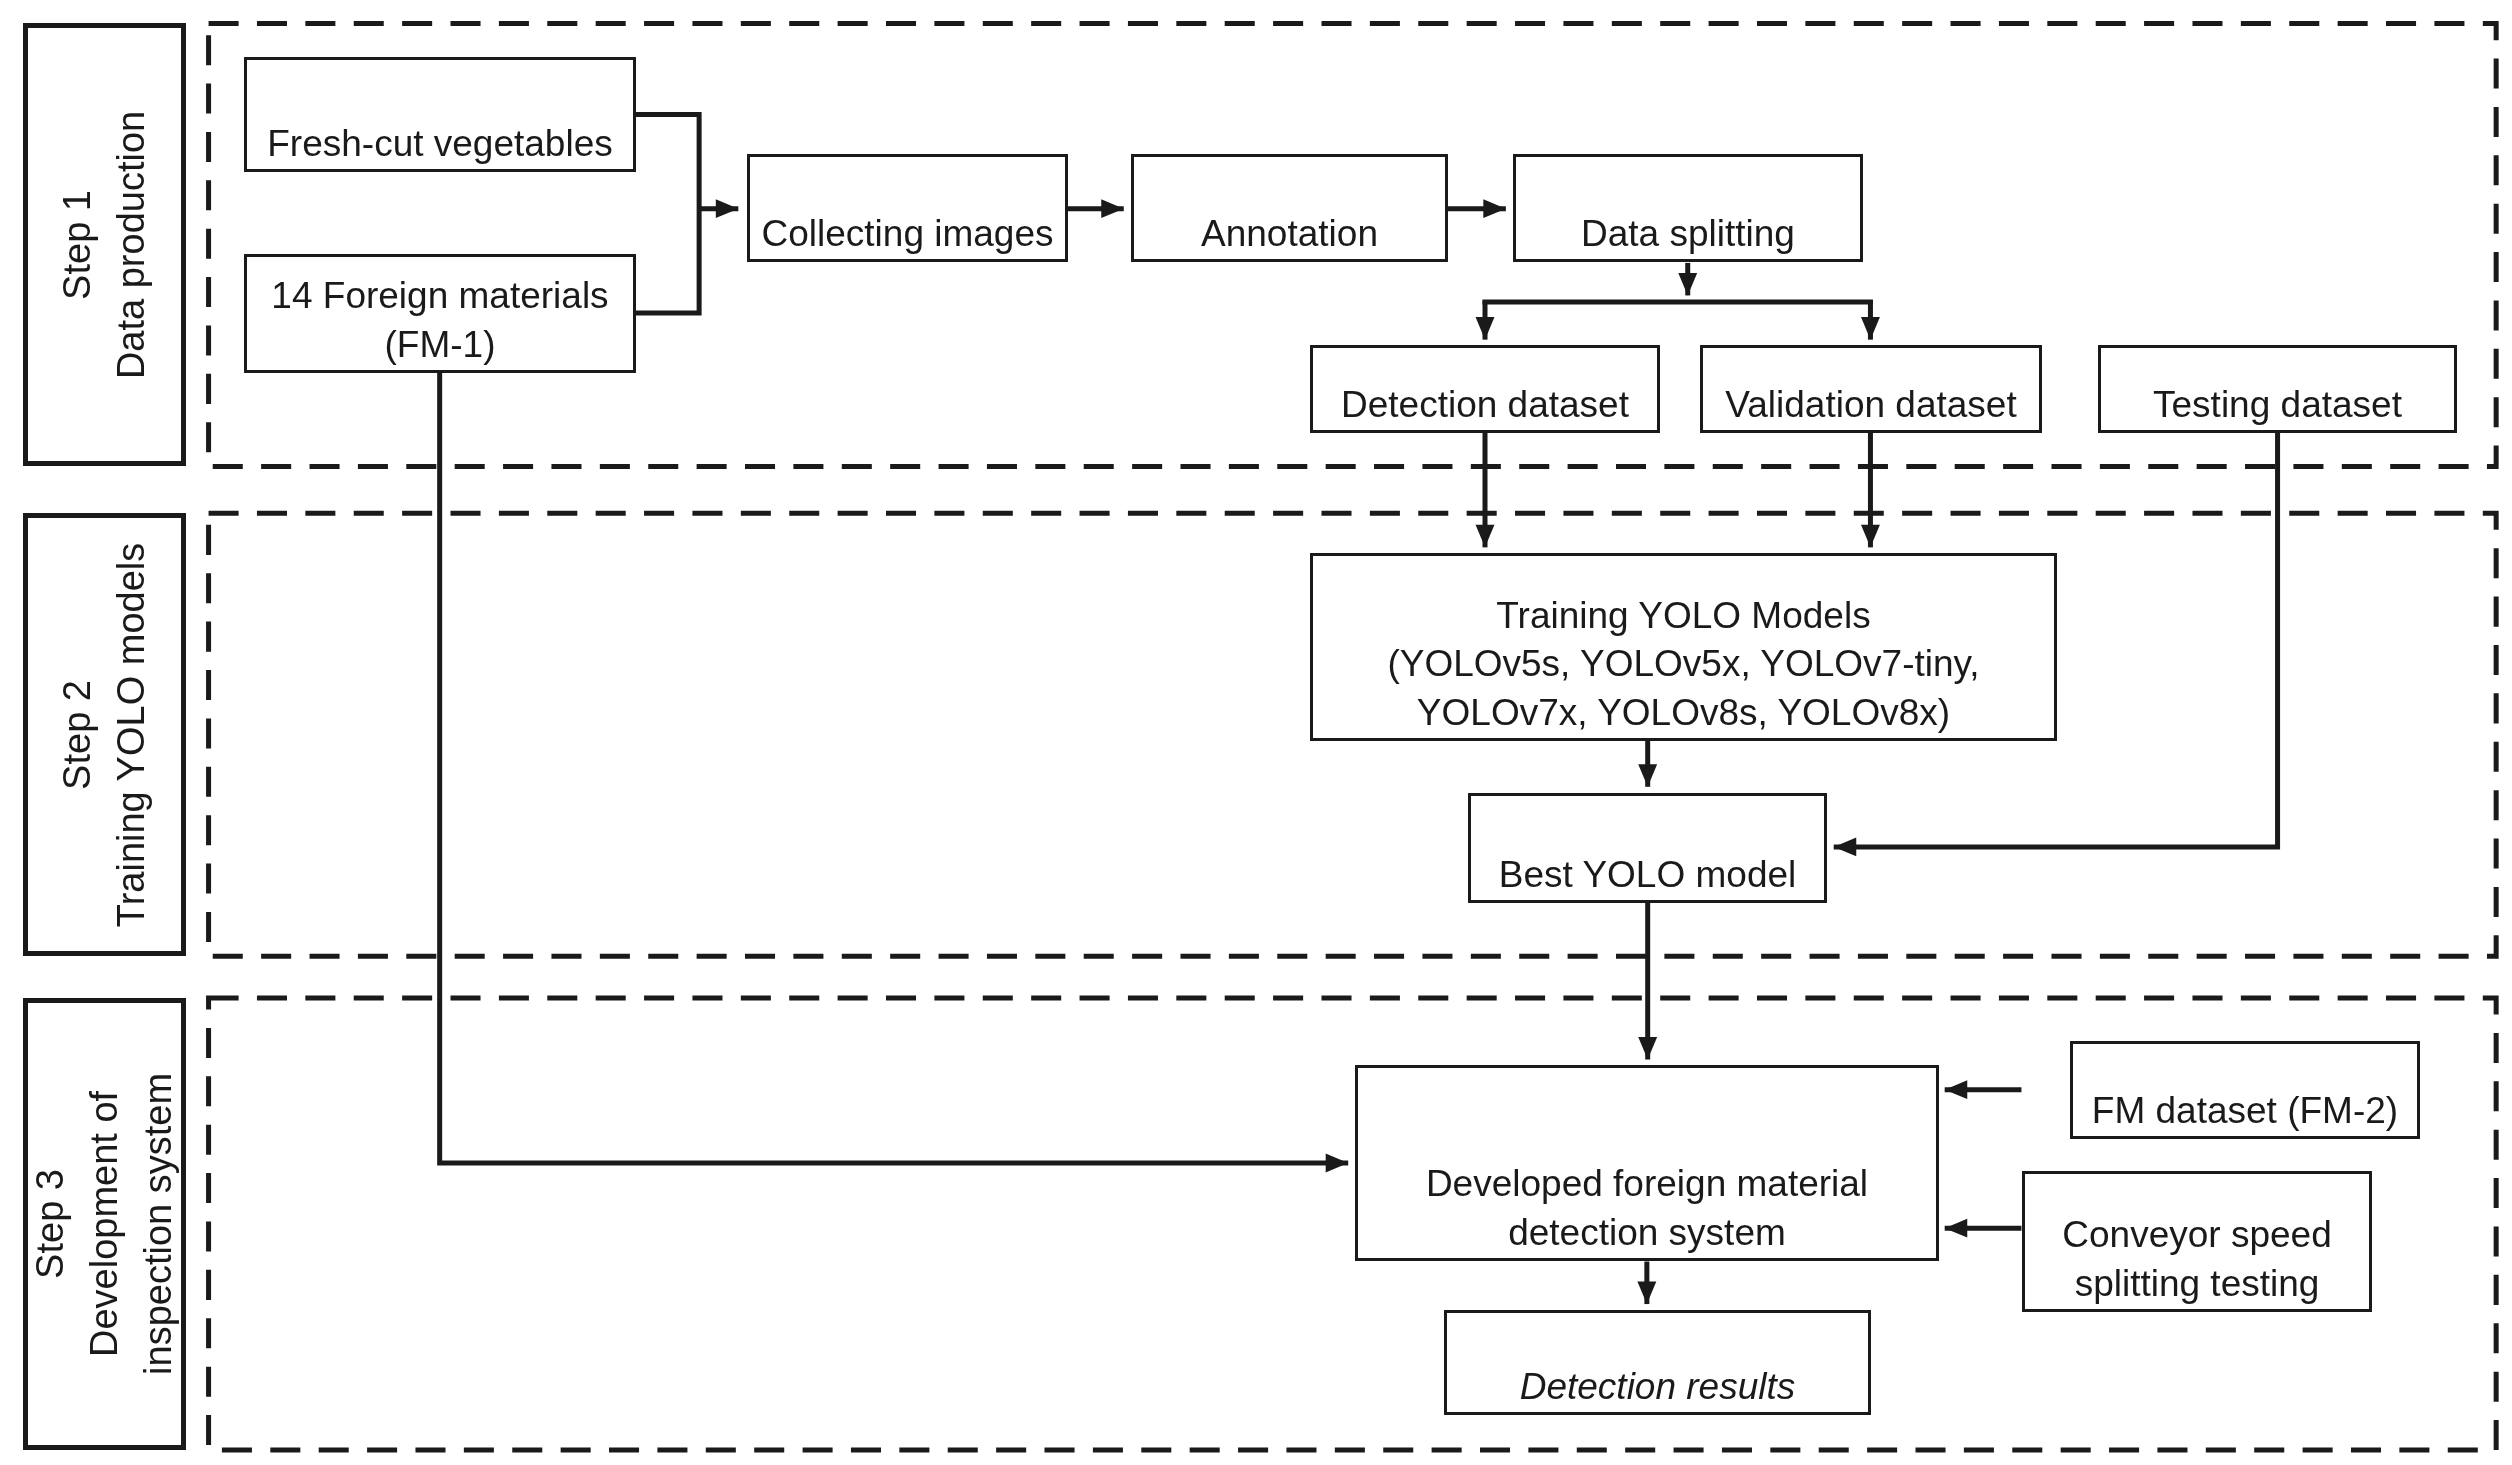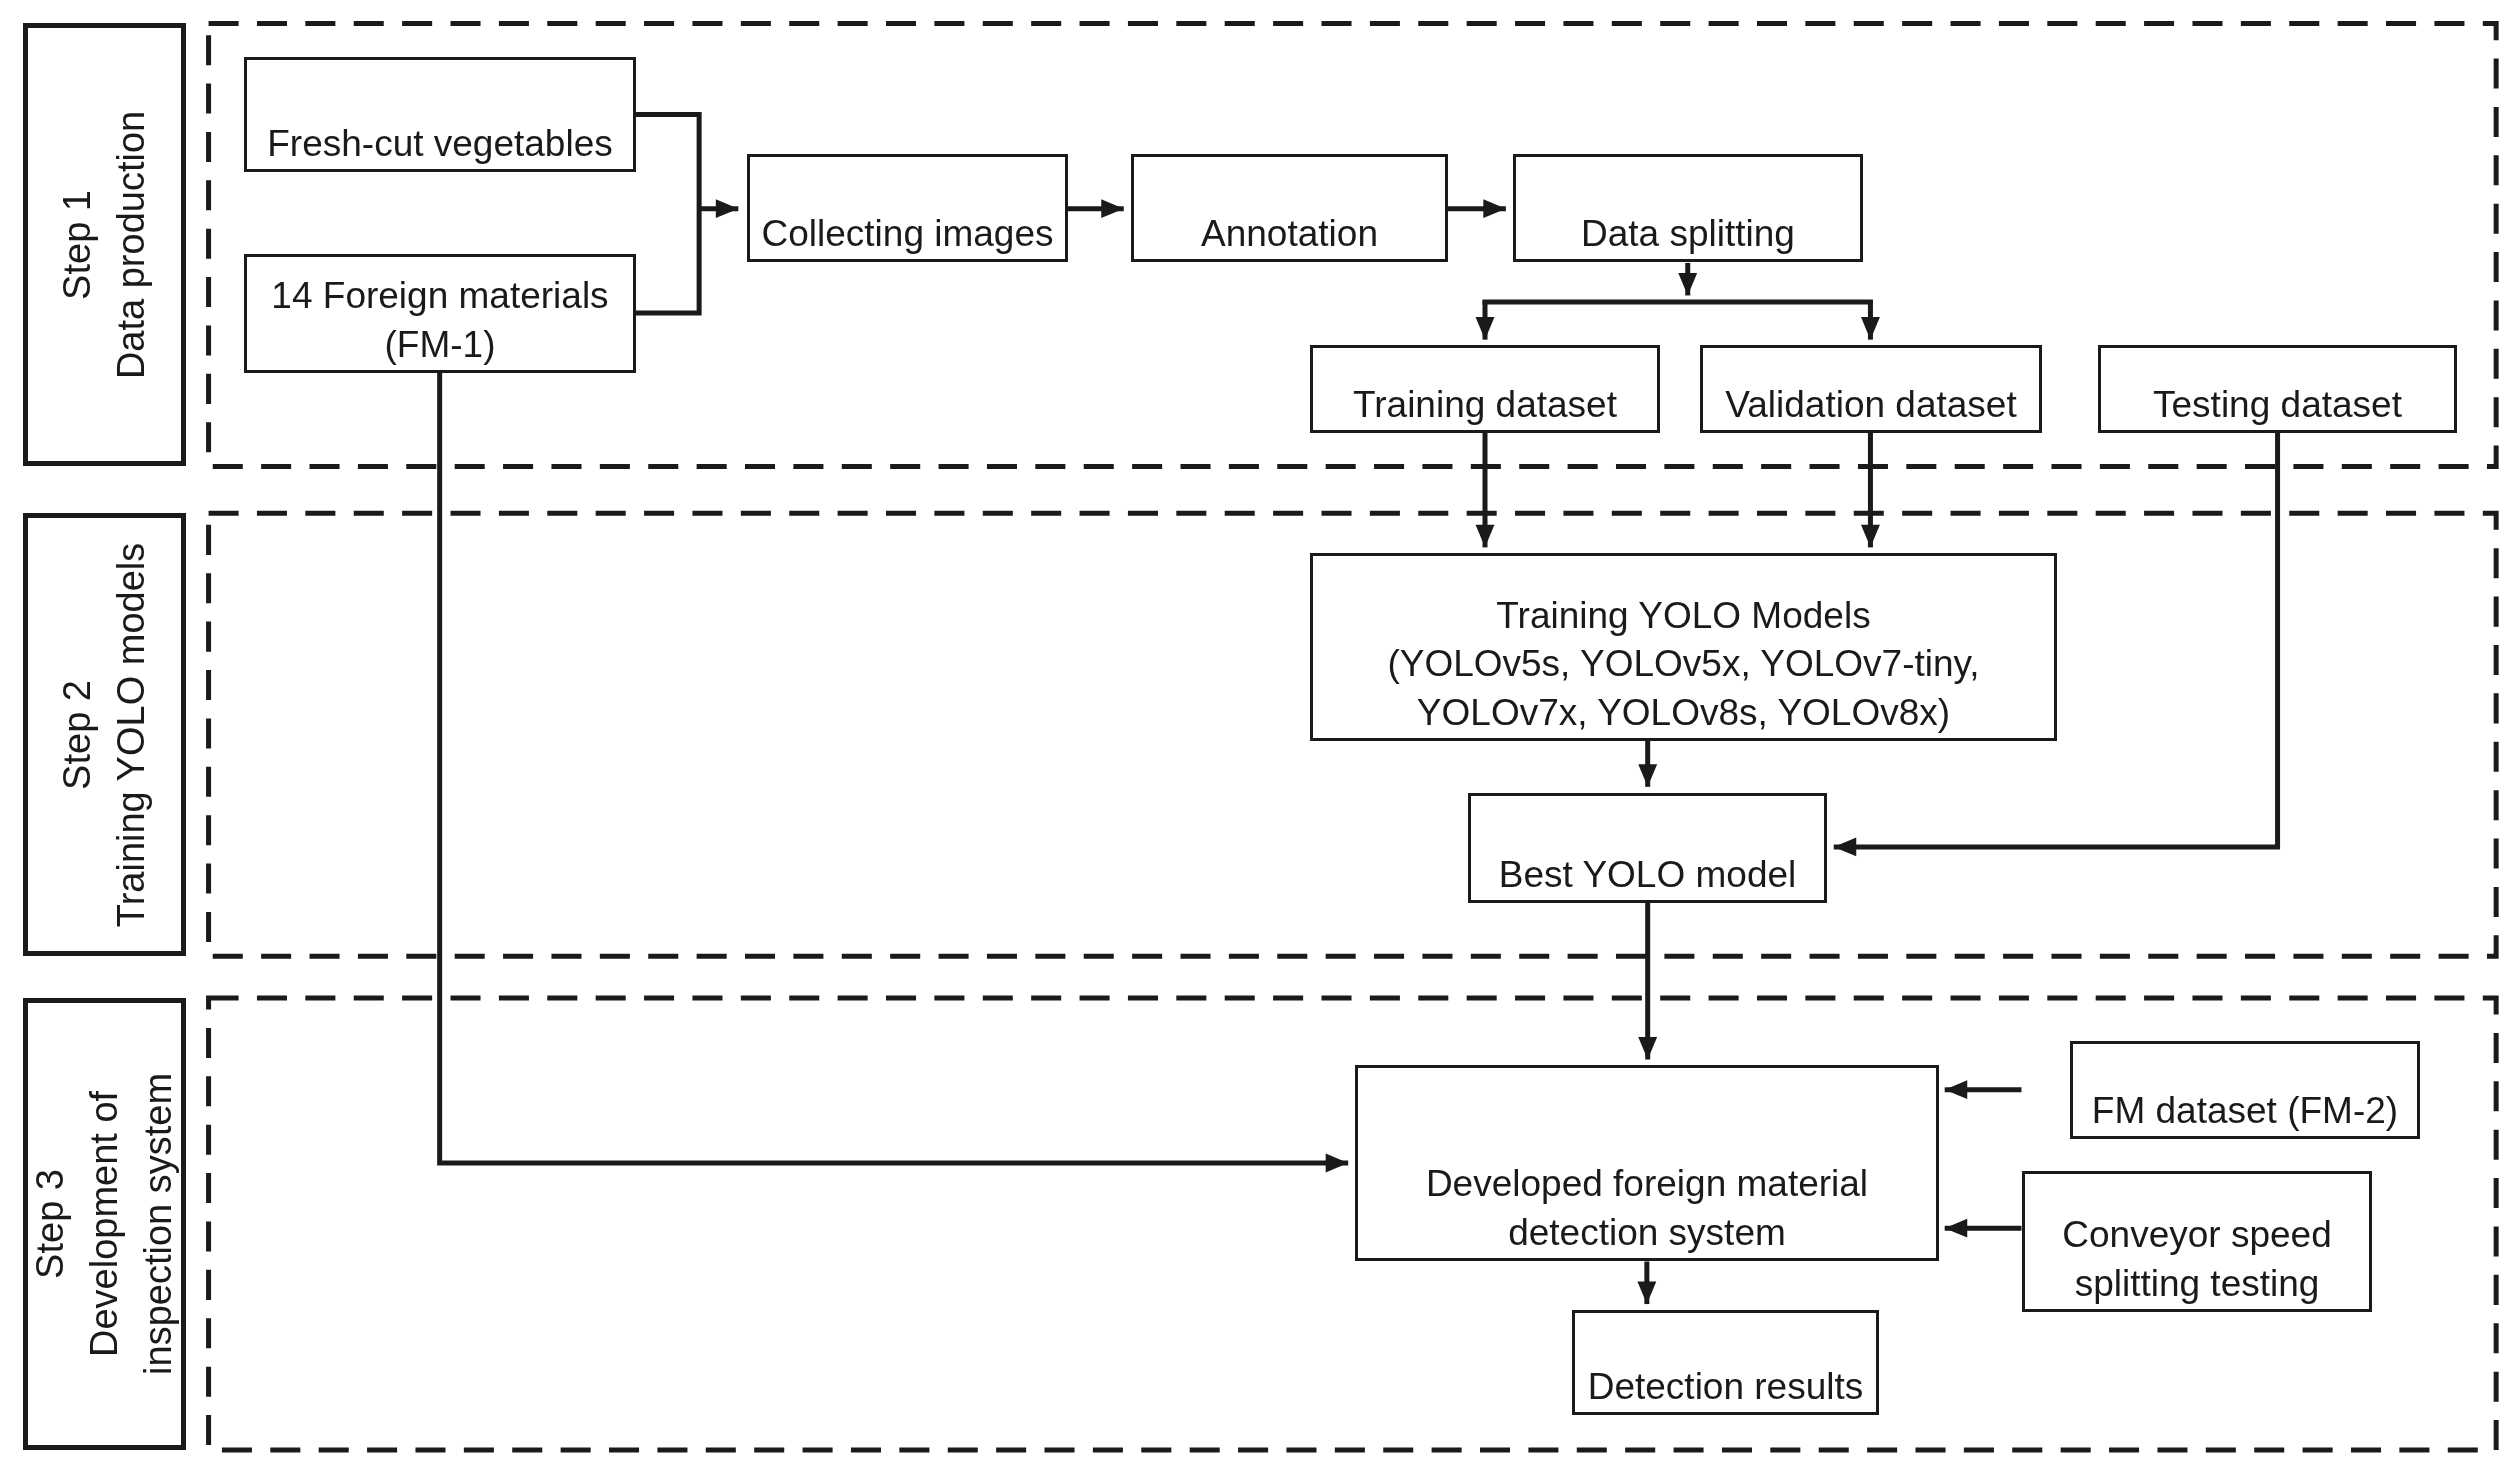--- a/index.html
+++ b/index.html
@@ -24,21 +24,21 @@
   #n-annot{left:1131px;top:154px;width:317px;height:108px;}
   #n-split{left:1513px;top:154px;width:350px;height:108px;}
   #n-train{left:1310px;top:345px;width:350px;height:88px;}
   #n-valid{left:1700px;top:345px;width:342px;height:88px;}
   #n-test{left:2098px;top:345px;width:359px;height:88px;}
   #n-yolo{left:1310px;top:553px;width:747px;height:188px;}
   #n-best{left:1468px;top:793px;width:359px;height:110px;}
   #n-dev{left:1355px;top:1065px;width:584px;height:196px;}
   #n-fm2{left:2022px;top:1041px;width:350px;height:98px;margin-left:48px;}
   #n-conv{left:2022px;top:1171px;width:350px;height:141px;}
-  #n-det{left:1572px;top:1310px;width:307px;height:105px;}
+  #n-det{left:1444px;top:1310px;width:427px;height:105px;font-style:italic;}
   #lbl-1{left:23.4px;top:23.4px;width:163px;height:443px;}
   #lbl-2{left:23.4px;top:513px;width:163px;height:443px;}
   #lbl-3{left:23.4px;top:998px;width:163px;height:452px;}
 </style>
 </head>
 <body>
 
 <div class="stage">
 
   <svg class="wires" width="2512" height="1466" viewBox="0 0 3011 1757">
@@ -110,21 +110,21 @@
   <div class="node" id="n-collect">
     <span>Collecting images</span>
   </div>
   <div class="node" id="n-annot">
     <span>Annotation</span>
   </div>
   <div class="node" id="n-split">
     <span>Data splitting</span>
   </div>
   <div class="node" id="n-train">
-    <span>Training dataset</span>
+    <span>Detection dataset</span>
   </div>
   <div class="node" id="n-valid">
     <span>Validation dataset</span>
   </div>
   <div class="node" id="n-test">
     <span>Testing dataset</span>
   </div>
 
   <div class="node" id="n-yolo">
     <span>Training YOLO Models</span>

